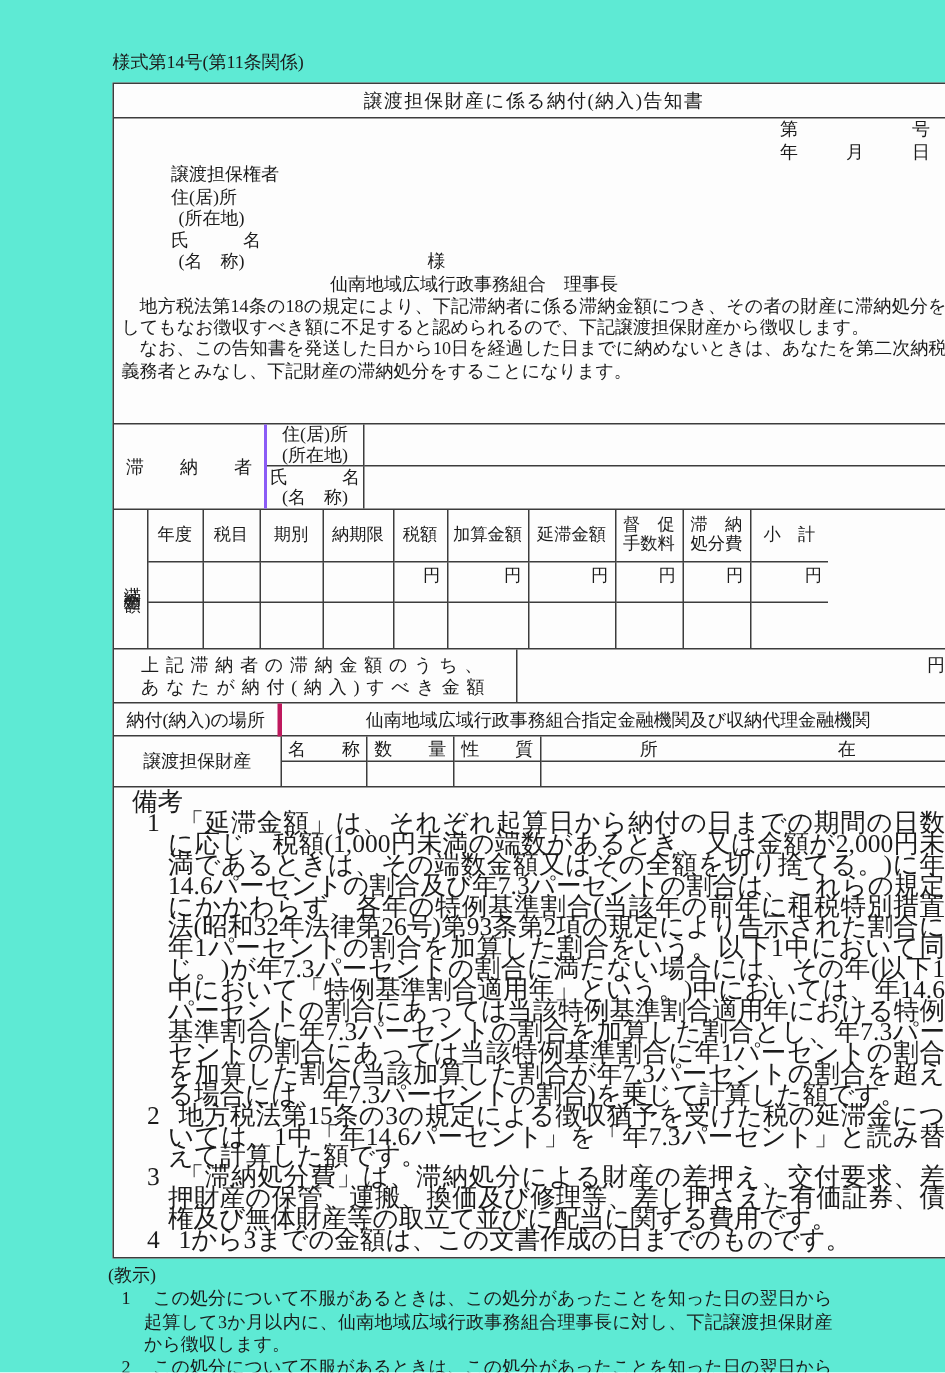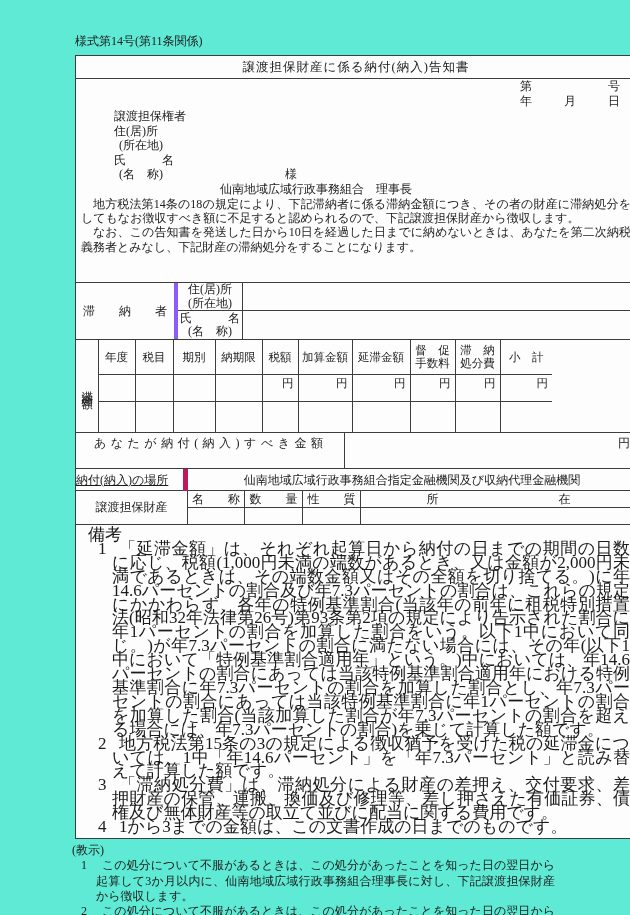--- a/index.html
+++ b/index.html
@@ -16,38 +16,38 @@
   .rline{width:100px;margin:0 16px 0 auto;display:flex;justify-content:space-between;line-height:15px;}
   .addr{margin-left:38px;line-height:14.6px;}
   .addr .sub{padding-left:5px;}
   .name2{position:relative;}
   .sama{position:absolute;left:171px;top:0;}
   .issuer-line{margin-left:144px;line-height:15px;position:relative;}
   .paras{padding:0 5px;}
   .para{text-indent:1em;line-height:14.2px;text-align:justify;}
   
   .delinq{display:grid;grid-template-columns:102px 65px 1fr;grid-template-rows:28px 28px;}
-  .delinq .lab{grid-row:1 / span 2;border-right:4px solid #8b5cf6;display:flex;align-items:center;justify-content:center;}
+  .delinq .lab{grid-row:1 / span 2;border-right:2px solid #8b5cf6;display:flex;align-items:center;justify-content:center;}
   .delinq .sub{border-right:1px solid #3d3d3d;text-align:center;line-height:13.5px;display:flex;flex-direction:column;justify-content:center;}
   .delinq .bb{border-bottom:1px solid #3d3d3d;}
   
   table.money{border-collapse:collapse;border-style:hidden;table-layout:fixed;width:476px;}
   table.money td{border:1px solid #3d3d3d;padding:0;font-size:11.5px;text-align:center;vertical-align:middle;}
   table.money tr.h td{height:34px;line-height:13px;white-space:pre-line;}
   table.money tr.u td{height:25px;vertical-align:top;text-align:right;padding:1px 4px 0 0;}
   table.money tr.e td{height:30px;}
   .vcell{vertical-align:middle;}
   .vlabel{writing-mode:vertical-rl;text-orientation:upright;margin:0 auto;letter-spacing:2px;font-size:11.5px;}
   
   .payable{display:grid;grid-template-columns:269px 1fr;height:36px;}
   .payable .lab{border-right:1px solid #3d3d3d;padding:3px 0 0 18px;line-height:15px;letter-spacing:4.5px;}
   .payable .val{text-align:right;padding:2px 6px 0 0;}
   
   .place{display:grid;grid-template-columns:112px 1fr;height:22px;line-height:22px;}
-  .place .lab{border-right:5px solid #be185d;text-align:left;text-decoration:underline;}
+  .place .lab{border-right:3px solid #be185d;text-align:center;}
   .place .val{text-align:center;}
   
   .prop{display:grid;grid-template-columns:112px 57px 58px 58px 1fr;grid-template-rows:17px 16px;}
   .prop .lab{grid-row:1 / span 2;border-right:1px solid #3d3d3d;display:flex;align-items:center;justify-content:center;}
   .prop .c{border-right:1px solid #3d3d3d;text-align:center;line-height:17px;}
   .prop .c.last{border-right:none;}
   .prop .hb{border-bottom:1px solid #3d3d3d;}
   
   .remarks{min-height:250px;padding:3px 6px 4px 8px;font-size:17px;line-height:13.9px;}
   .remarks .rtitle{padding-left:4px;}
@@ -169,20 +169,21 @@
           <td></td>
           <td></td>
           <td></td>
         </tr>
       </tbody>
         </table>
     </div>
 
     <div class="sec payable">
       <div class="lab">
+        <div>上記滞納者の滞納金額のうち、</div>
         <div>あなたが納付(納入)すべき金額</div>
       </div>
       <div class="val">
         <span></span>
         <span>円</span>
       </div>
     </div>
 
     <div class="sec place">
       <div class="lab">納付(納入)の場所</div>

